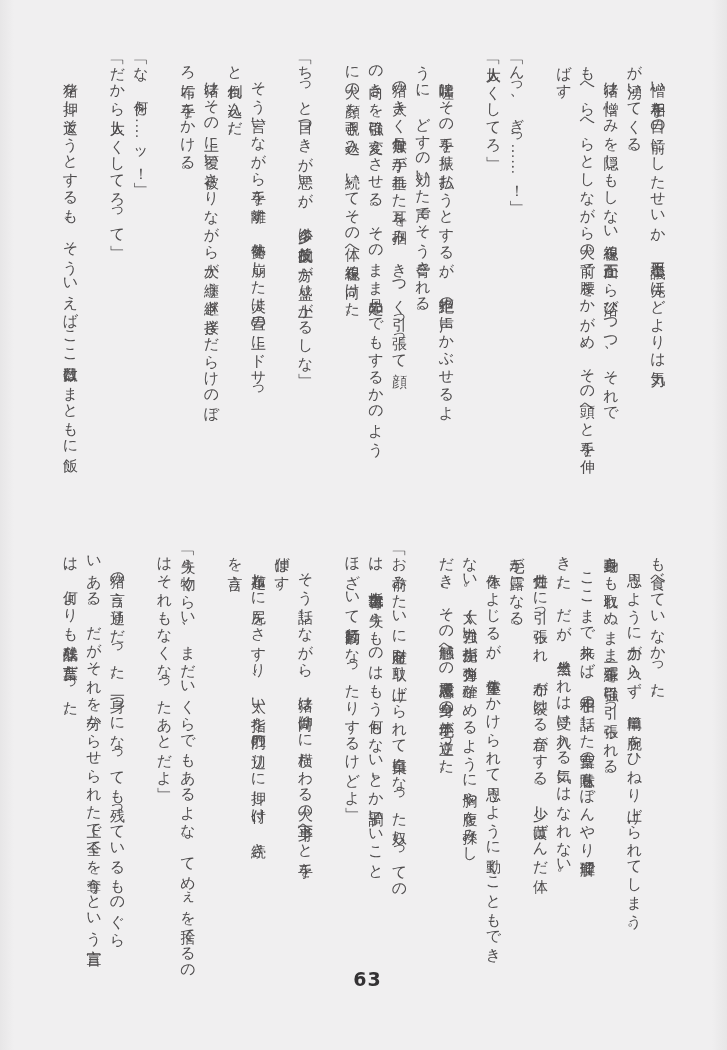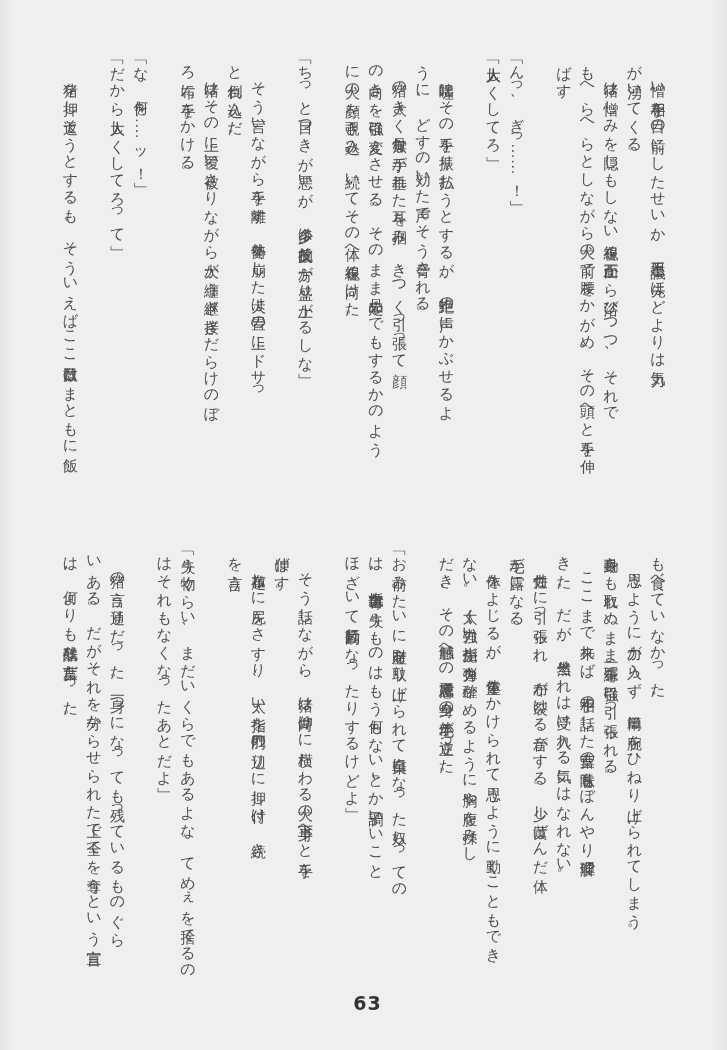--- a/index.html
+++ b/index.html
@@ -34,21 +34,21 @@
     color:var(--ink);
     text-align:left;
   }
   .block.top{top:55px;}
   .block.bottom{top:546px;}
   .line{white-space:nowrap;}
   .line.indent{text-indent:15.7px;}
   .line.gap{margin-right:23.5px;}
   .page-number{
     position:absolute;
-    top:992px;
+    top:968px;
     left:50%;
     transform:translateX(-50%);
     margin-left:4px;
     font-family:"DejaVu Sans","Liberation Sans",sans-serif;
     font-weight:700;
     font-size:19px;
     letter-spacing:1px;
     color:var(--page_number_ink);
   }
 </style>

